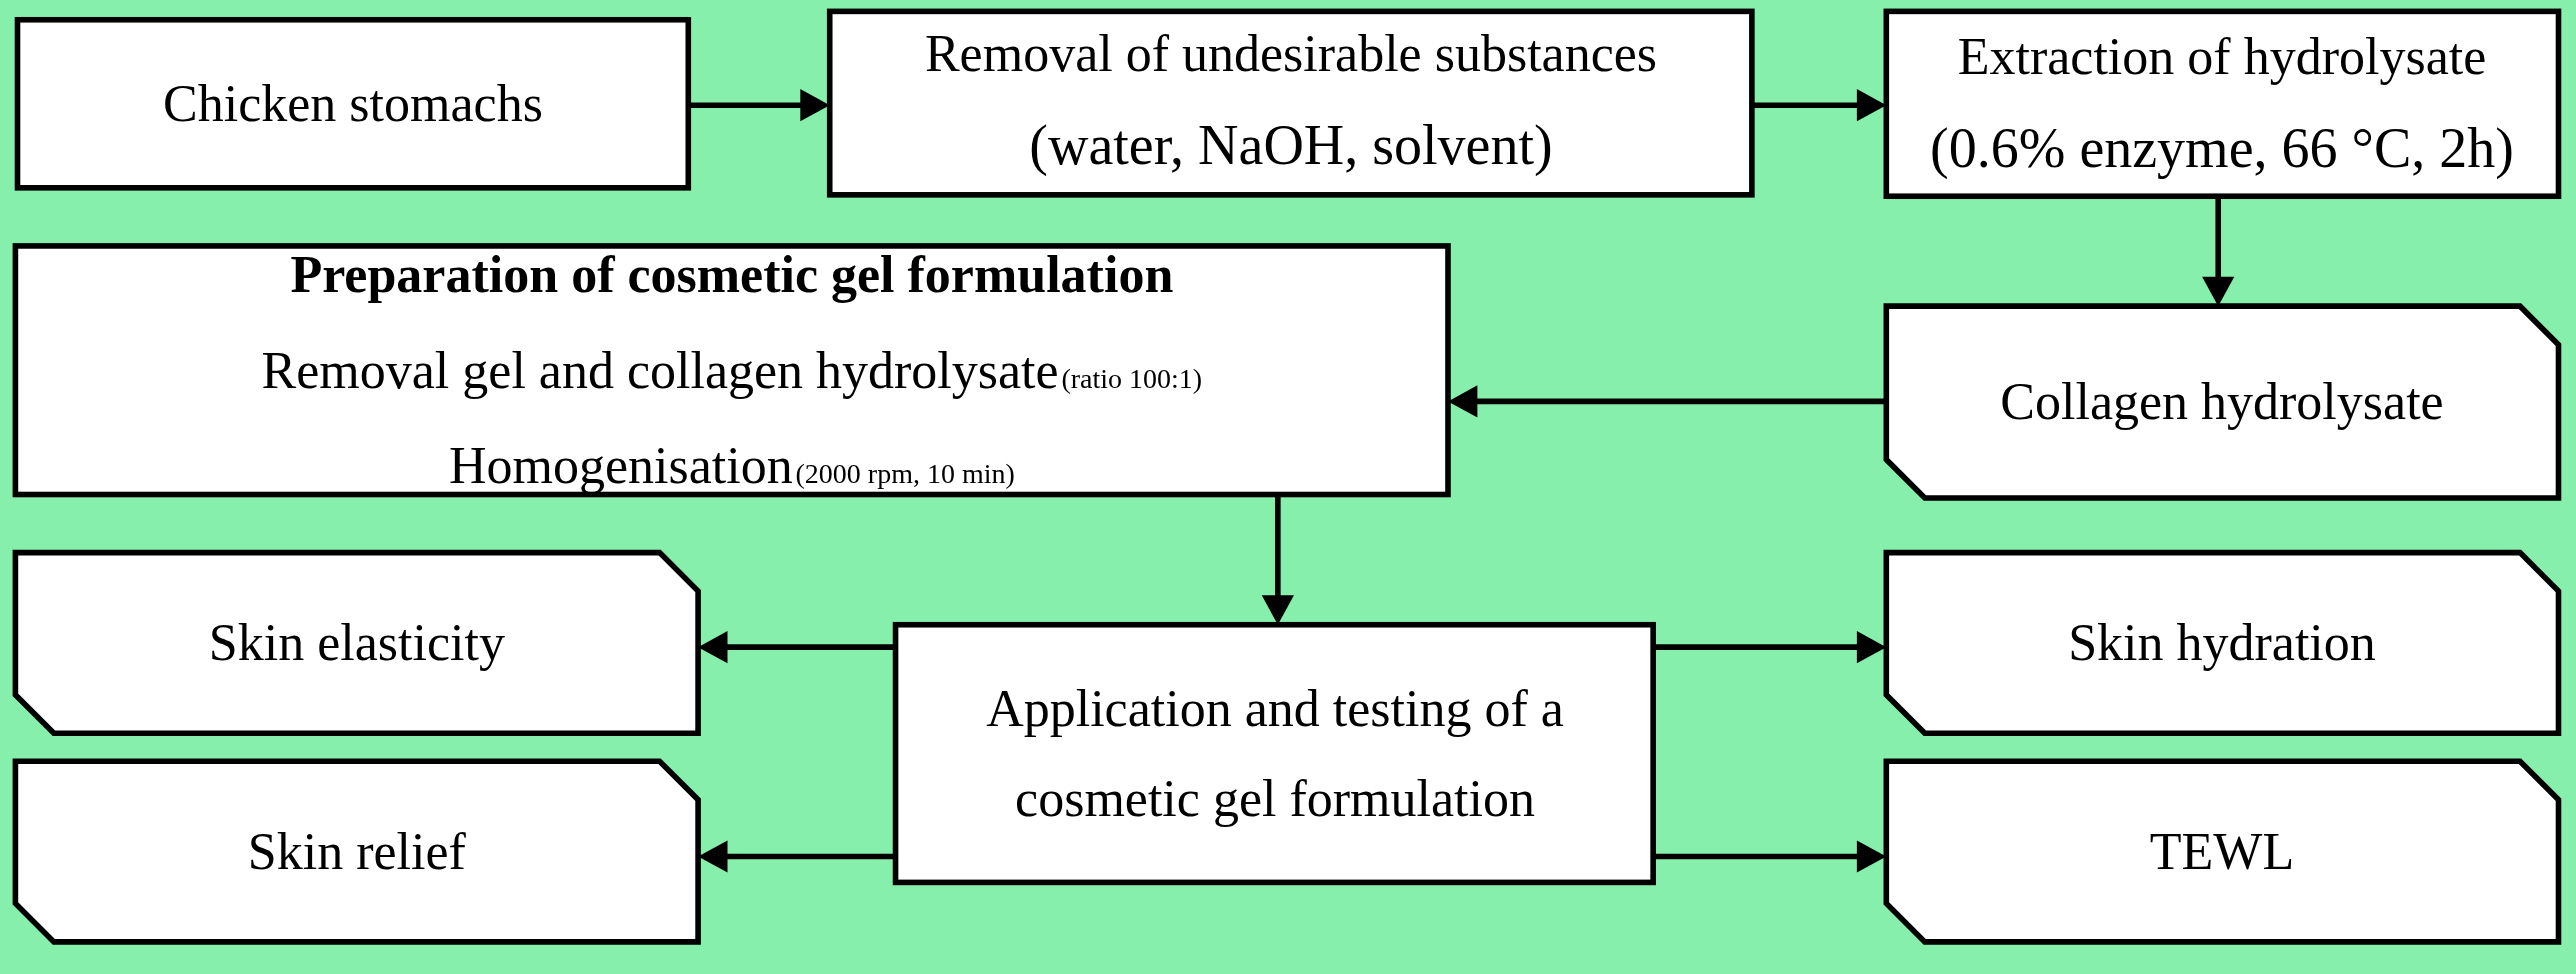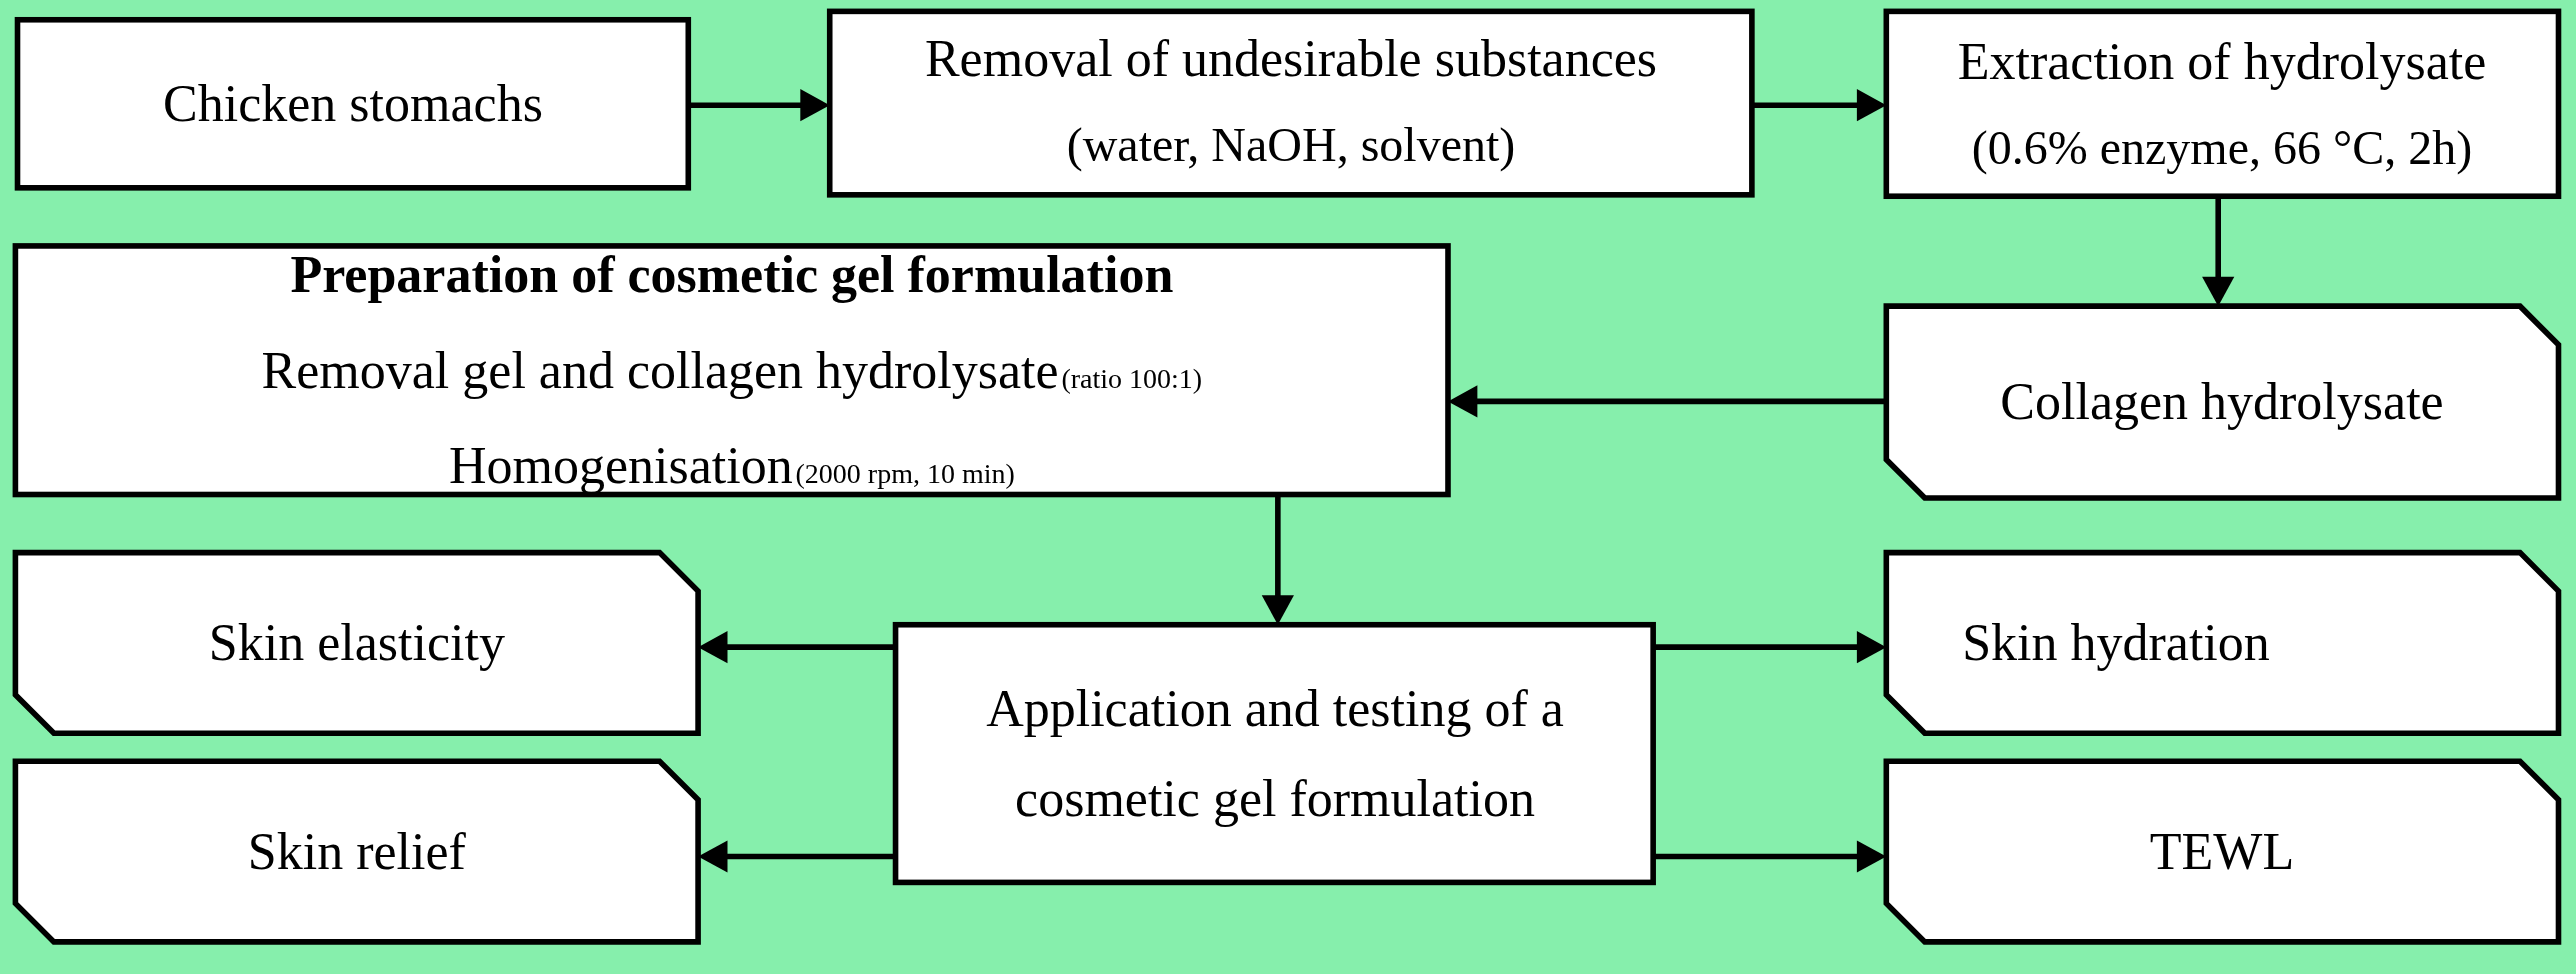--- a/index.html
+++ b/index.html
@@ -15,21 +15,21 @@
   .node-text{
     position:absolute;
     display:flex;
     flex-direction:column;
     justify-content:center;
     align-items:center;
     text-align:center;
     line-height:1.15;
   }
   .t-main{font-size:52px;}
-  .t-sub{font-size:48px;}
+  .t-sub{font-size:56px;}
   .t-note{font-size:28px;}
   .t-bold{font-weight:bold;}
   .gap42{row-gap:29px;}
   .gap38{row-gap:30px;}
   .gap34{row-gap:24px;gap:36px;}
   .line{white-space:nowrap;}
 </style>
 </head>
 <body>
 
@@ -113,21 +113,21 @@
   </div>
 
   <div class="node-text" style="left:15.4px;top:552px;width:683px;height:181px;font-family:Liberation Serif, serif;">
     <div class="line t-main">Skin elasticity</div>
   </div>
 
   <div class="node-text" style="left:15.4px;top:761px;width:683px;height:181px;">
     <div class="line t-main">Skin relief</div>
   </div>
 
-  <div class="node-text" style="left:1780px;top:552px;width:672px;height:181px;">
+  <div class="node-text" style="left:1886px;top:552px;width:672px;height:181px;">
     <div class="line t-main">Skin hydration</div>
   </div>
 
   <div class="node-text" style="left:1886px;top:761px;width:672px;height:181px;">
     <div class="line t-main">TEWL</div>
   </div>
 
 </div>
 
 

